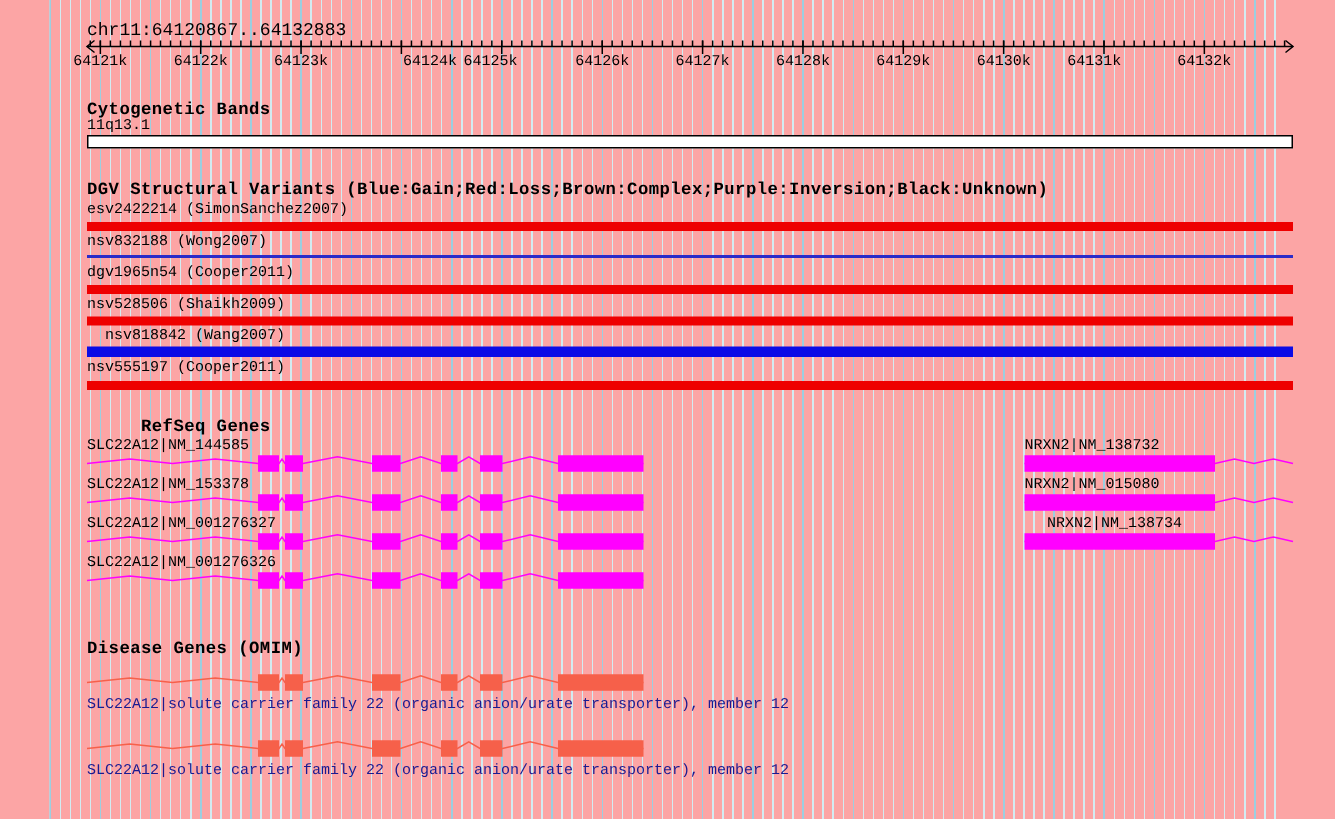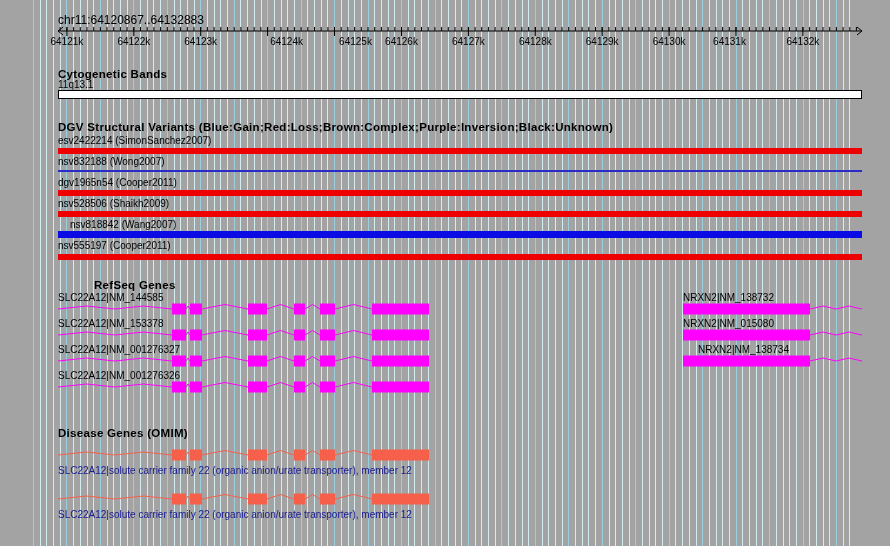--- a/index.html
+++ b/index.html
@@ -1,17 +1,17 @@
 <!DOCTYPE html>
 <html><head>
 <meta charset="utf-8">
 <style>
   html,body{margin:0;padding:0;background:#fff;}
-  .canvas{position:relative;width:890px;height:546px;background:#a3a3a3;overflow:hidden;
-          font-family:Liberation Sans, sans-serif;}
+  .canvas{position:relative;width:890px;height:546px;background:#fca5a5;overflow:hidden;
+          font-family:Liberation Mono, monospace;}
   .stripes{position:absolute;left:33px;top:0;width:823px;height:546px;
     background-image:
       repeating-linear-gradient(90deg,#9bcfe0 0,#9bcfe0 1px,transparent 1px,transparent 33.46px),
       repeating-linear-gradient(90deg,#d2ecf2 0,#d2ecf2 1px,transparent 1px,transparent 6.692px);}
   .chr-label{position:absolute;left:58px;top:14px;font-size:12px;line-height:12px;color:#000;white-space:pre;}
   .heading{position:absolute;left:58px;font-size:11.5px;font-weight:bold;letter-spacing:.3px;
            line-height:12px;color:#000;white-space:pre;}
   #h-cyto{top:68px;} #h-dgv{top:121px;} #h-refseq{top:279px;padding-left:36px;} #h-omim{top:427px;}
   .flabel{position:absolute;font-size:10px;line-height:11px;color:#000;white-space:pre;}
   .band-rect{position:absolute;left:58px;top:90px;width:804px;height:9px;background:#fff;
@@ -103,21 +103,21 @@
       <path d="M5 3 L0 7 L5 11" stroke="#000" fill="none"></path>
       <path d="M799 3 L804 7 L799 11" stroke="#000" fill="none"></path>
       <path d="M2.2 3 V7 M8.9 3 V7 M15.6 3 V7 M22.3 3 V7 M29.0 3 V7 M35.7 3 V7 M42.4 3 V7 M49.0 3 V7 M55.7 3 V7 M62.4 3 V7 M69.1 3 V7 M75.8 3 V7 M82.5 3 V7 M89.2 3 V7 M95.9 3 V7 M102.6 3 V7 M109.3 3 V7 M116.0 3 V7 M122.6 3 V7 M129.3 3 V7 M136.0 3 V7 M142.7 3 V7 M149.4 3 V7 M156.1 3 V7 M162.8 3 V7 M169.5 3 V7 M176.2 3 V7 M182.9 3 V7 M189.6 3 V7 M196.2 3 V7 M202.9 3 V7 M209.6 3 V7 M216.3 3 V7 M223.0 3 V7 M229.7 3 V7 M236.4 3 V7 M243.1 3 V7 M249.8 3 V7 M256.5 3 V7 M263.2 3 V7 M269.9 3 V7 M276.5 3 V7 M283.2 3 V7 M289.9 3 V7 M296.6 3 V7 M303.3 3 V7 M310.0 3 V7 M316.7 3 V7 M323.4 3 V7 M330.1 3 V7 M336.8 3 V7 M343.5 3 V7 M350.1 3 V7 M356.8 3 V7 M363.5 3 V7 M370.2 3 V7 M376.9 3 V7 M383.6 3 V7 M390.3 3 V7 M397.0 3 V7 M403.7 3 V7 M410.4 3 V7 M417.1 3 V7 M423.7 3 V7 M430.4 3 V7 M437.1 3 V7 M443.8 3 V7 M450.5 3 V7 M457.2 3 V7 M463.9 3 V7 M470.6 3 V7 M477.3 3 V7 M484.0 3 V7 M490.7 3 V7 M497.3 3 V7 M504.0 3 V7 M510.7 3 V7 M517.4 3 V7 M524.1 3 V7 M530.8 3 V7 M537.5 3 V7 M544.2 3 V7 M550.9 3 V7 M557.6 3 V7 M564.3 3 V7 M570.9 3 V7 M577.6 3 V7 M584.3 3 V7 M591.0 3 V7 M597.7 3 V7 M604.4 3 V7 M611.1 3 V7 M617.8 3 V7 M624.5 3 V7 M631.2 3 V7 M637.9 3 V7 M644.6 3 V7 M651.2 3 V7 M657.9 3 V7 M664.6 3 V7 M671.3 3 V7 M678.0 3 V7 M684.7 3 V7 M691.4 3 V7 M698.1 3 V7 M704.8 3 V7 M711.5 3 V7 M718.2 3 V7 M724.8 3 V7 M731.5 3 V7 M738.2 3 V7 M744.9 3 V7 M751.6 3 V7 M758.3 3 V7 M765.0 3 V7 M771.7 3 V7 M778.4 3 V7 M785.1 3 V7 M791.8 3 V7 M798.4 3 V7 " stroke="#000" fill="none"></path>
       <path d="M8.9 3 V12 M75.8 3 V12 M142.7 3 V12 M209.6 3 V12 M276.5 3 V12 M343.5 3 V12 M410.4 3 V12 M477.3 3 V12 M544.2 3 V12 M611.1 3 V12 M678.0 3 V12 M744.9 3 V12 " stroke="#000" fill="none"></path>
     </svg>
   <div id="tick-labels">
       <div class="tick-label" style="left: 8.9px;">64121k</div>
       <div class="tick-label" style="left: 75.8px;">64122k</div>
       <div class="tick-label" style="left: 142.7px;">64123k</div>
       <div class="tick-label" style="left: 209.6px; margin-left: 19px;">64124k</div>
-      <div class="tick-label" style="left: 287px; padding-left: 21px;">64125k</div>
+      <div class="tick-label" style="left: 269px;">64125k</div>
       <div class="tick-label" style="left: 343.5px;">64126k</div>
       <div class="tick-label" style="left: 410.4px;">64127k</div>
       <div class="tick-label" style="left: 477.3px;">64128k</div>
       <div class="tick-label" style="left: 544.2px;">64129k</div>
       <div class="tick-label" style="left: 611.1px;">64130k</div>
       <div class="tick-label" style="left: 666px; padding-left: 11px;">64131k</div>
       <div class="tick-label" style="left: 744.9px;">64132k</div>
     </div>
 
   <div class="heading" id="h-cyto">Cytogenetic Bands</div>

